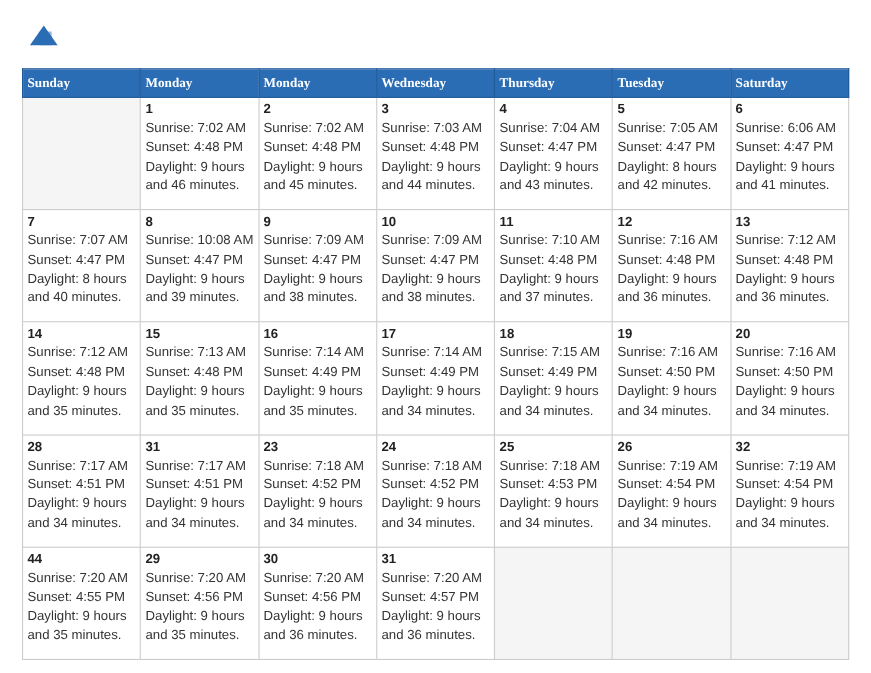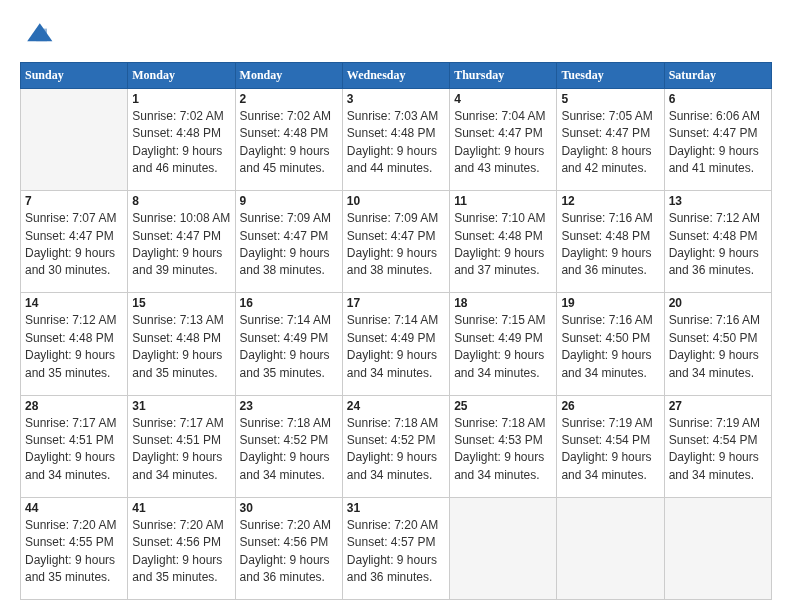--- a/index.html
+++ b/index.html
@@ -158,21 +158,21 @@
             <div class="day-info"><span>Sunrise: 7:05 AM</span><br><span>Sunset: 4:47 PM</span><br><span>Daylight: 8 hours and 42 minutes.</span></div>
           </td>
           <td>
             <span class="day-num">6</span>
             <div class="day-info"><span>Sunrise: 6:06 AM</span><br><span>Sunset: 4:47 PM</span><br><span>Daylight: 9 hours and 41 minutes.</span></div>
           </td>
         </tr>
         <tr>
           <td>
             <span class="day-num">7</span>
-            <div class="day-info"><span>Sunrise: 7:07 AM</span><br><span>Sunset: 4:47 PM</span><br><span>Daylight: 9 hours and 30 minutes.</span></div>
+            <div class="day-info"><span>Sunrise: 7:07 AM</span><br><span>Sunset: 4:47 PM</span><br><span>Daylight: 8 hours and 40 minutes.</span></div>
           </td>
           <td>
             <span class="day-num">8</span>
             <div class="day-info"><span>Sunrise: 10:08 AM</span><br><span>Sunset: 4:47 PM</span><br><span>Daylight: 9 hours and 39 minutes.</span></div>
           </td>
           <td>
             <span class="day-num">9</span>
             <div class="day-info"><span>Sunrise: 7:09 AM</span><br><span>Sunset: 4:47 PM</span><br><span>Daylight: 9 hours and 38 minutes.</span></div>
           </td>
           <td>
@@ -241,31 +241,31 @@
           </td>
           <td>
             <span class="day-num">25</span>
             <div class="day-info"><span>Sunrise: 7:18 AM</span><br><span>Sunset: 4:53 PM</span><br><span>Daylight: 9 hours and 34 minutes.</span></div>
           </td>
           <td>
             <span class="day-num">26</span>
             <div class="day-info"><span>Sunrise: 7:19 AM</span><br><span>Sunset: 4:54 PM</span><br><span>Daylight: 9 hours and 34 minutes.</span></div>
           </td>
           <td>
-            <span class="day-num">27</span>
+            <span class="day-num">32</span>
             <div class="day-info"><span>Sunrise: 7:19 AM</span><br><span>Sunset: 4:54 PM</span><br><span>Daylight: 9 hours and 34 minutes.</span></div>
           </td>
         </tr>
         <tr>
           <td>
             <span class="day-num">44</span>
             <div class="day-info"><span>Sunrise: 7:20 AM</span><br><span>Sunset: 4:55 PM</span><br><span>Daylight: 9 hours and 35 minutes.</span></div>
           </td>
           <td>
-            <span class="day-num">41</span>
+            <span class="day-num">29</span>
             <div class="day-info"><span>Sunrise: 7:20 AM</span><br><span>Sunset: 4:56 PM</span><br><span>Daylight: 9 hours and 35 minutes.</span></div>
           </td>
           <td>
             <span class="day-num">30</span>
             <div class="day-info"><span>Sunrise: 7:20 AM</span><br><span>Sunset: 4:56 PM</span><br><span>Daylight: 9 hours and 36 minutes.</span></div>
           </td>
           <td>
             <span class="day-num">31</span>
             <div class="day-info"><span>Sunrise: 7:20 AM</span><br><span>Sunset: 4:57 PM</span><br><span>Daylight: 9 hours and 36 minutes.</span></div>
           </td>

